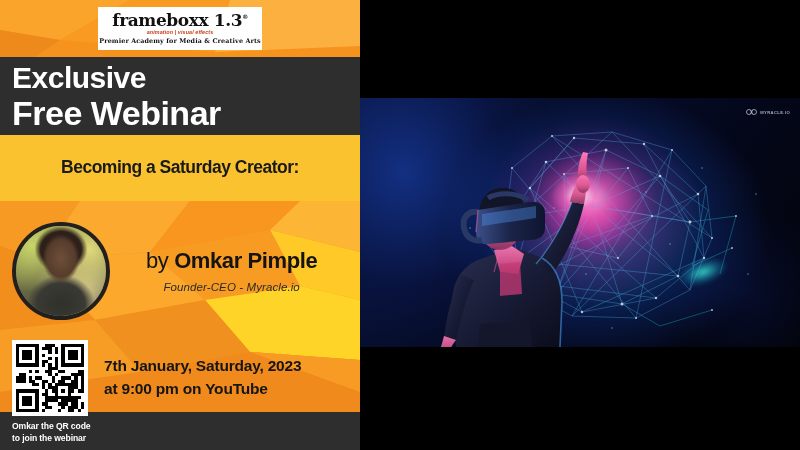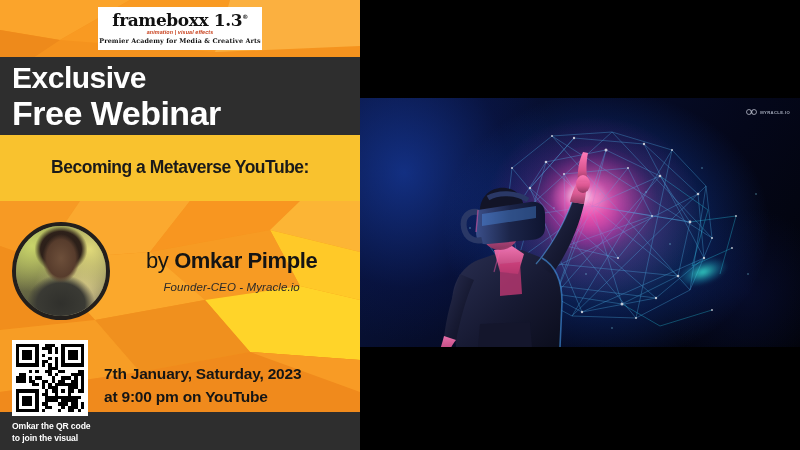--- a/index.html
+++ b/index.html
@@ -81,21 +81,21 @@
   #speaker-text { position:absolute; left:146px; top:38px; }
   #speaker-name { font-size:22px; color:#141414; letter-spacing:-0.4px; white-space:nowrap; }
   #speaker-name .by { font-weight:normal; }
   #speaker-name .nm { font-weight:bold; }
   #speaker-role {
     font-size:11.5px; font-style:italic; color:#2A2A2A;
     text-align:center; margin-top:7px; letter-spacing:0.1px;
   }
 
   
-  #date-block { position:absolute; left:104px; top:362px; z-index:5; }
+  #date-block { position:absolute; left:104px; top:354px; z-index:5; }
   .date-line {
     font-size:15.5px; font-weight:bold; color:#151515;
     letter-spacing:-0.2px; line-height:1.5; white-space:nowrap;
   }
 
   
   #qr-wrap { position:absolute; left:12px; top:340px; z-index:6; }
   #qr {
     width:76px; height:76px; background:#fff; padding:4px;
     display:grid; grid-template-columns:repeat(21,1fr); grid-template-rows:repeat(21,1fr);
@@ -199,21 +199,21 @@
         <div id="logo-sub2">Premier Academy for Media &amp; Creative Arts</div>
       </div>
     </div>
 
     <div id="headline-band">
       <div class="headline" id="headline-1">Exclusive</div>
       <div class="headline" id="headline-2">Free Webinar</div>
     </div>
 
     <div id="title-band">
-      <div class="title-line">Becoming a Metaverse YouTube:</div>
+      <div class="title-line">Becoming a Saturday Creator:</div>
     </div>
 
     <div id="speaker-block">
       <div id="avatar">
         <div id="avatar-img"></div>
       </div>
       <div id="speaker-text">
         <div id="speaker-name">
           <span class="by">by </span><span class="nm">Omkar Pimple</span>
         </div>
@@ -667,21 +667,21 @@
           <i style="background: rgb(255, 255, 255);"></i>
           <i style="background: rgb(255, 255, 255);"></i>
           <i></i>
           <i></i>
           <i style="background: rgb(255, 255, 255);"></i>
           <i></i>
           <i style="background: rgb(255, 255, 255);"></i>
         </div>
       <div id="qr-cap">
         <div>Omkar the QR code</div>
-        <div>to join the visual</div>
+        <div>to join the webinar</div>
       </div>
     </div>
   </div>
 
   <div id="video-panel">
     <div id="video-frame">
       <div id="vbg"></div>
 
       <svg id="vnet" viewBox="0 0 440 249" preserveAspectRatio="none">
         <defs>

